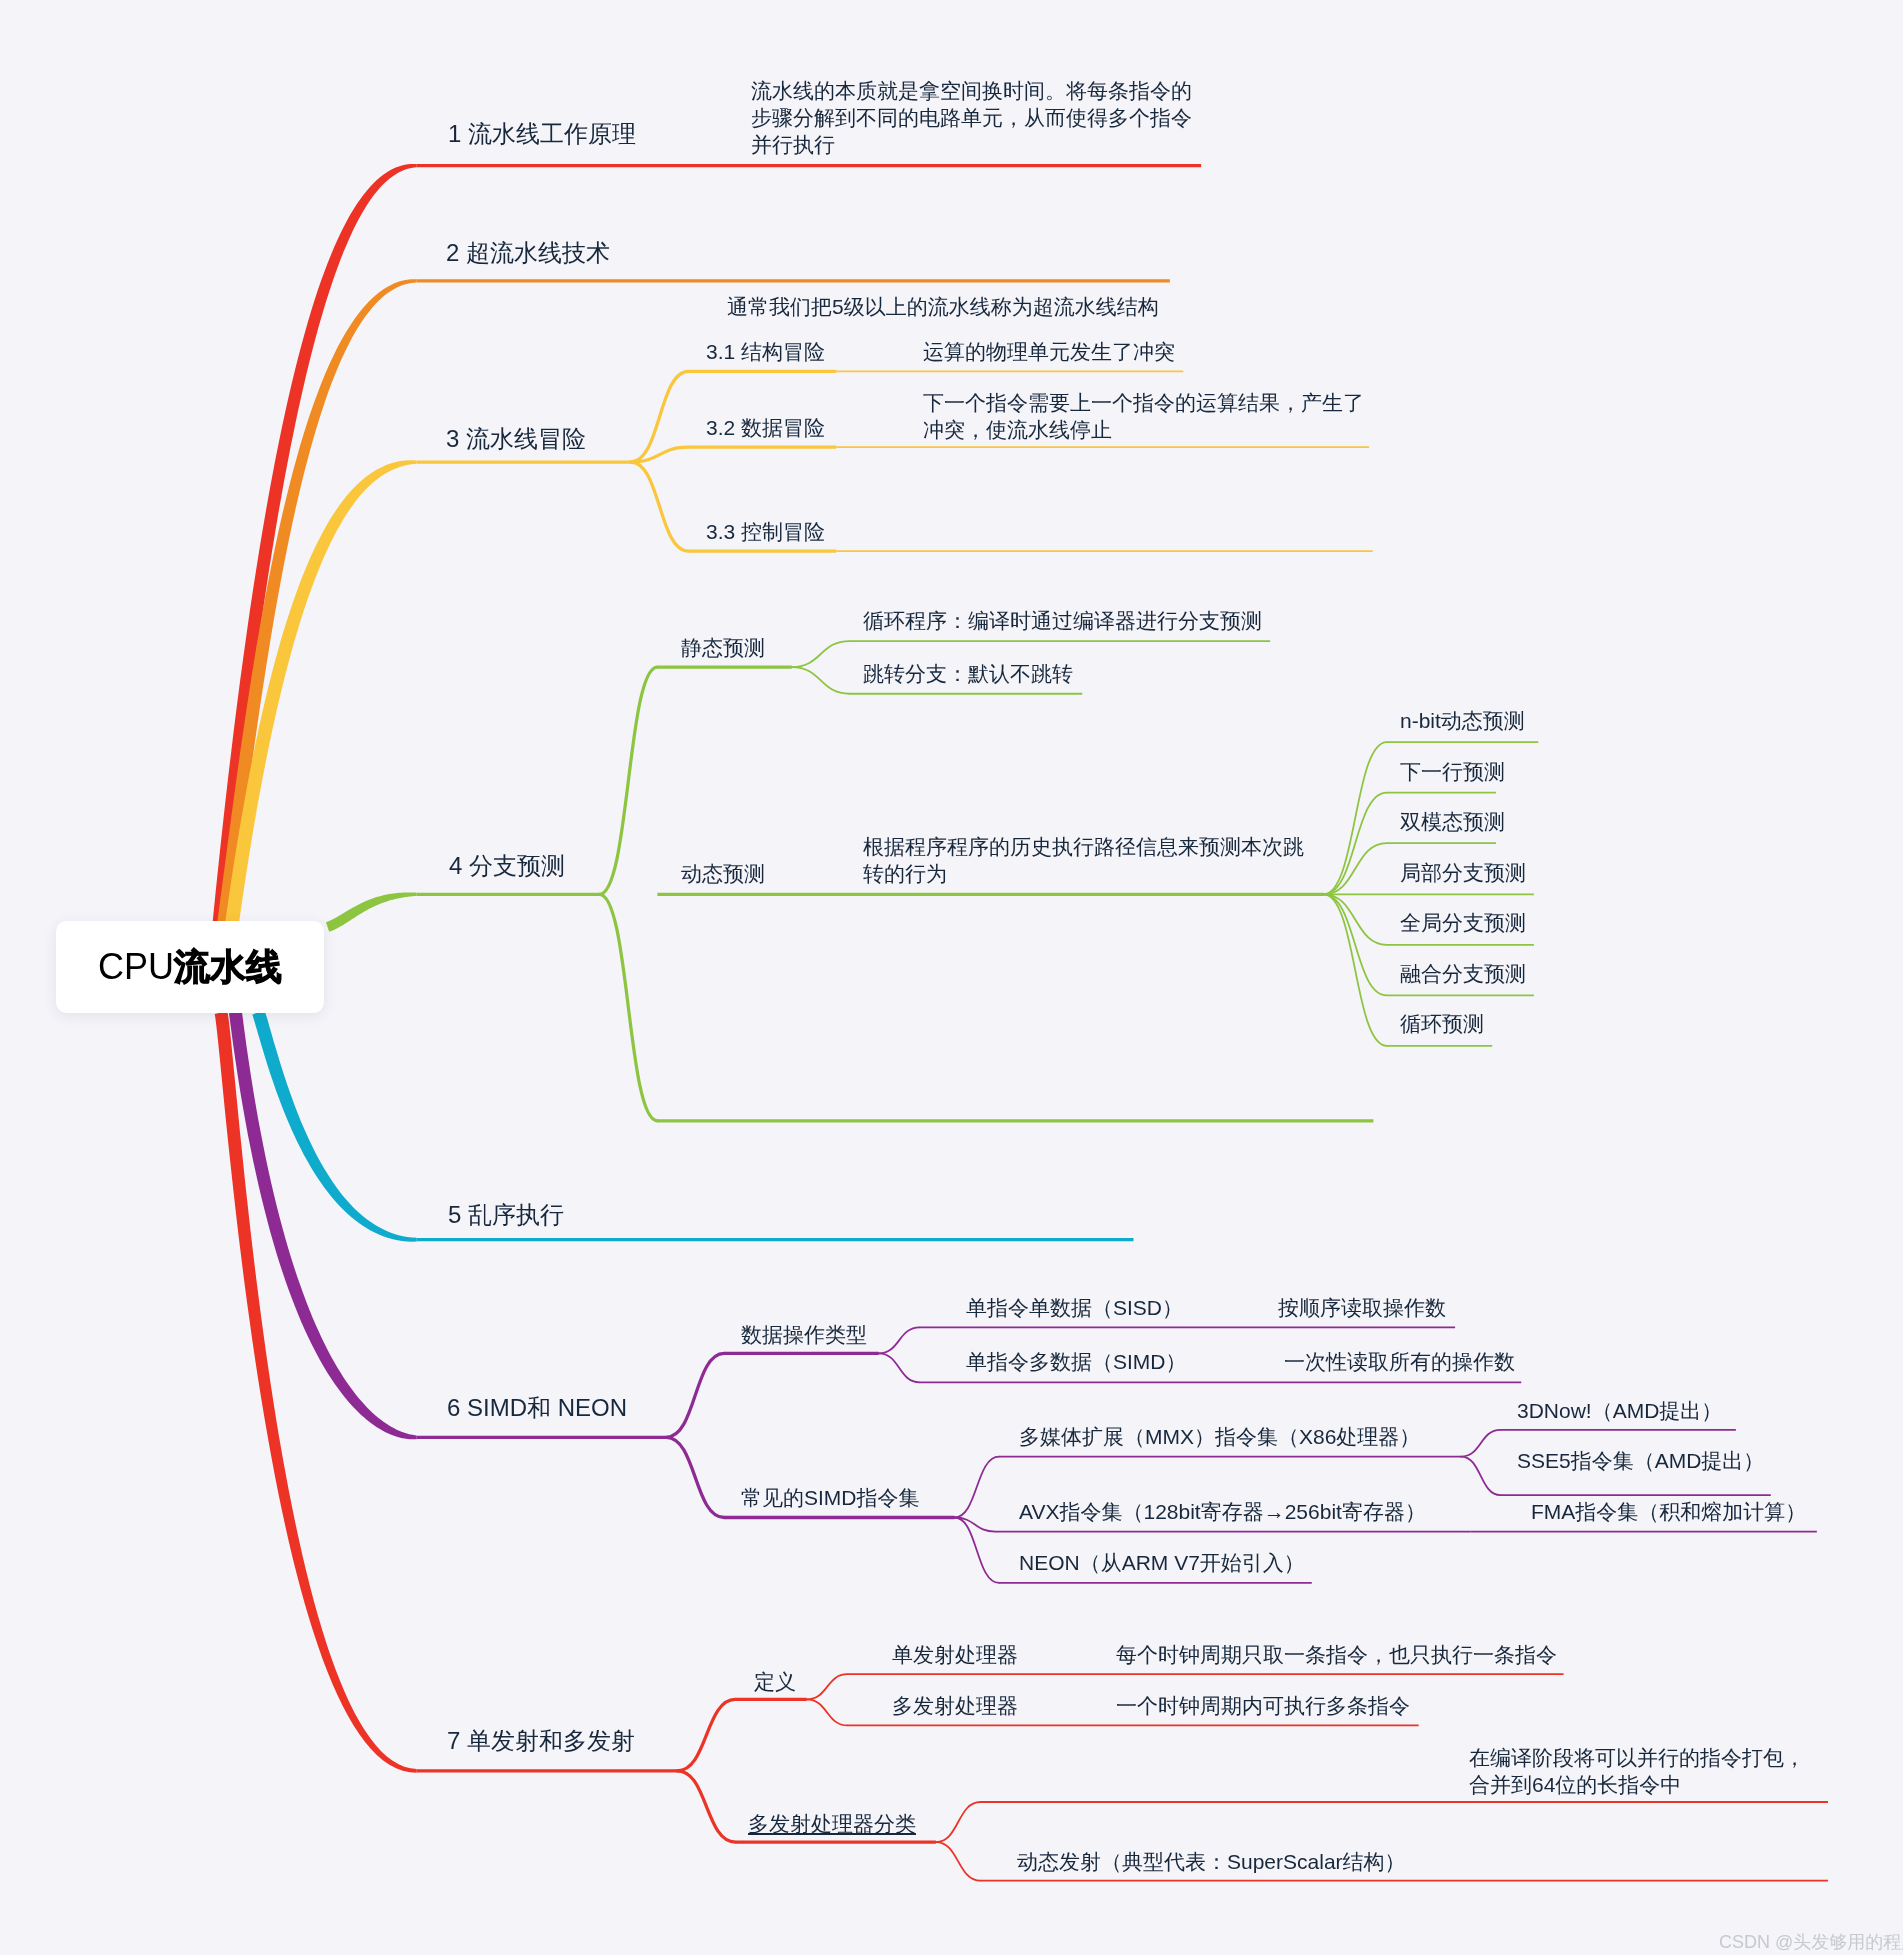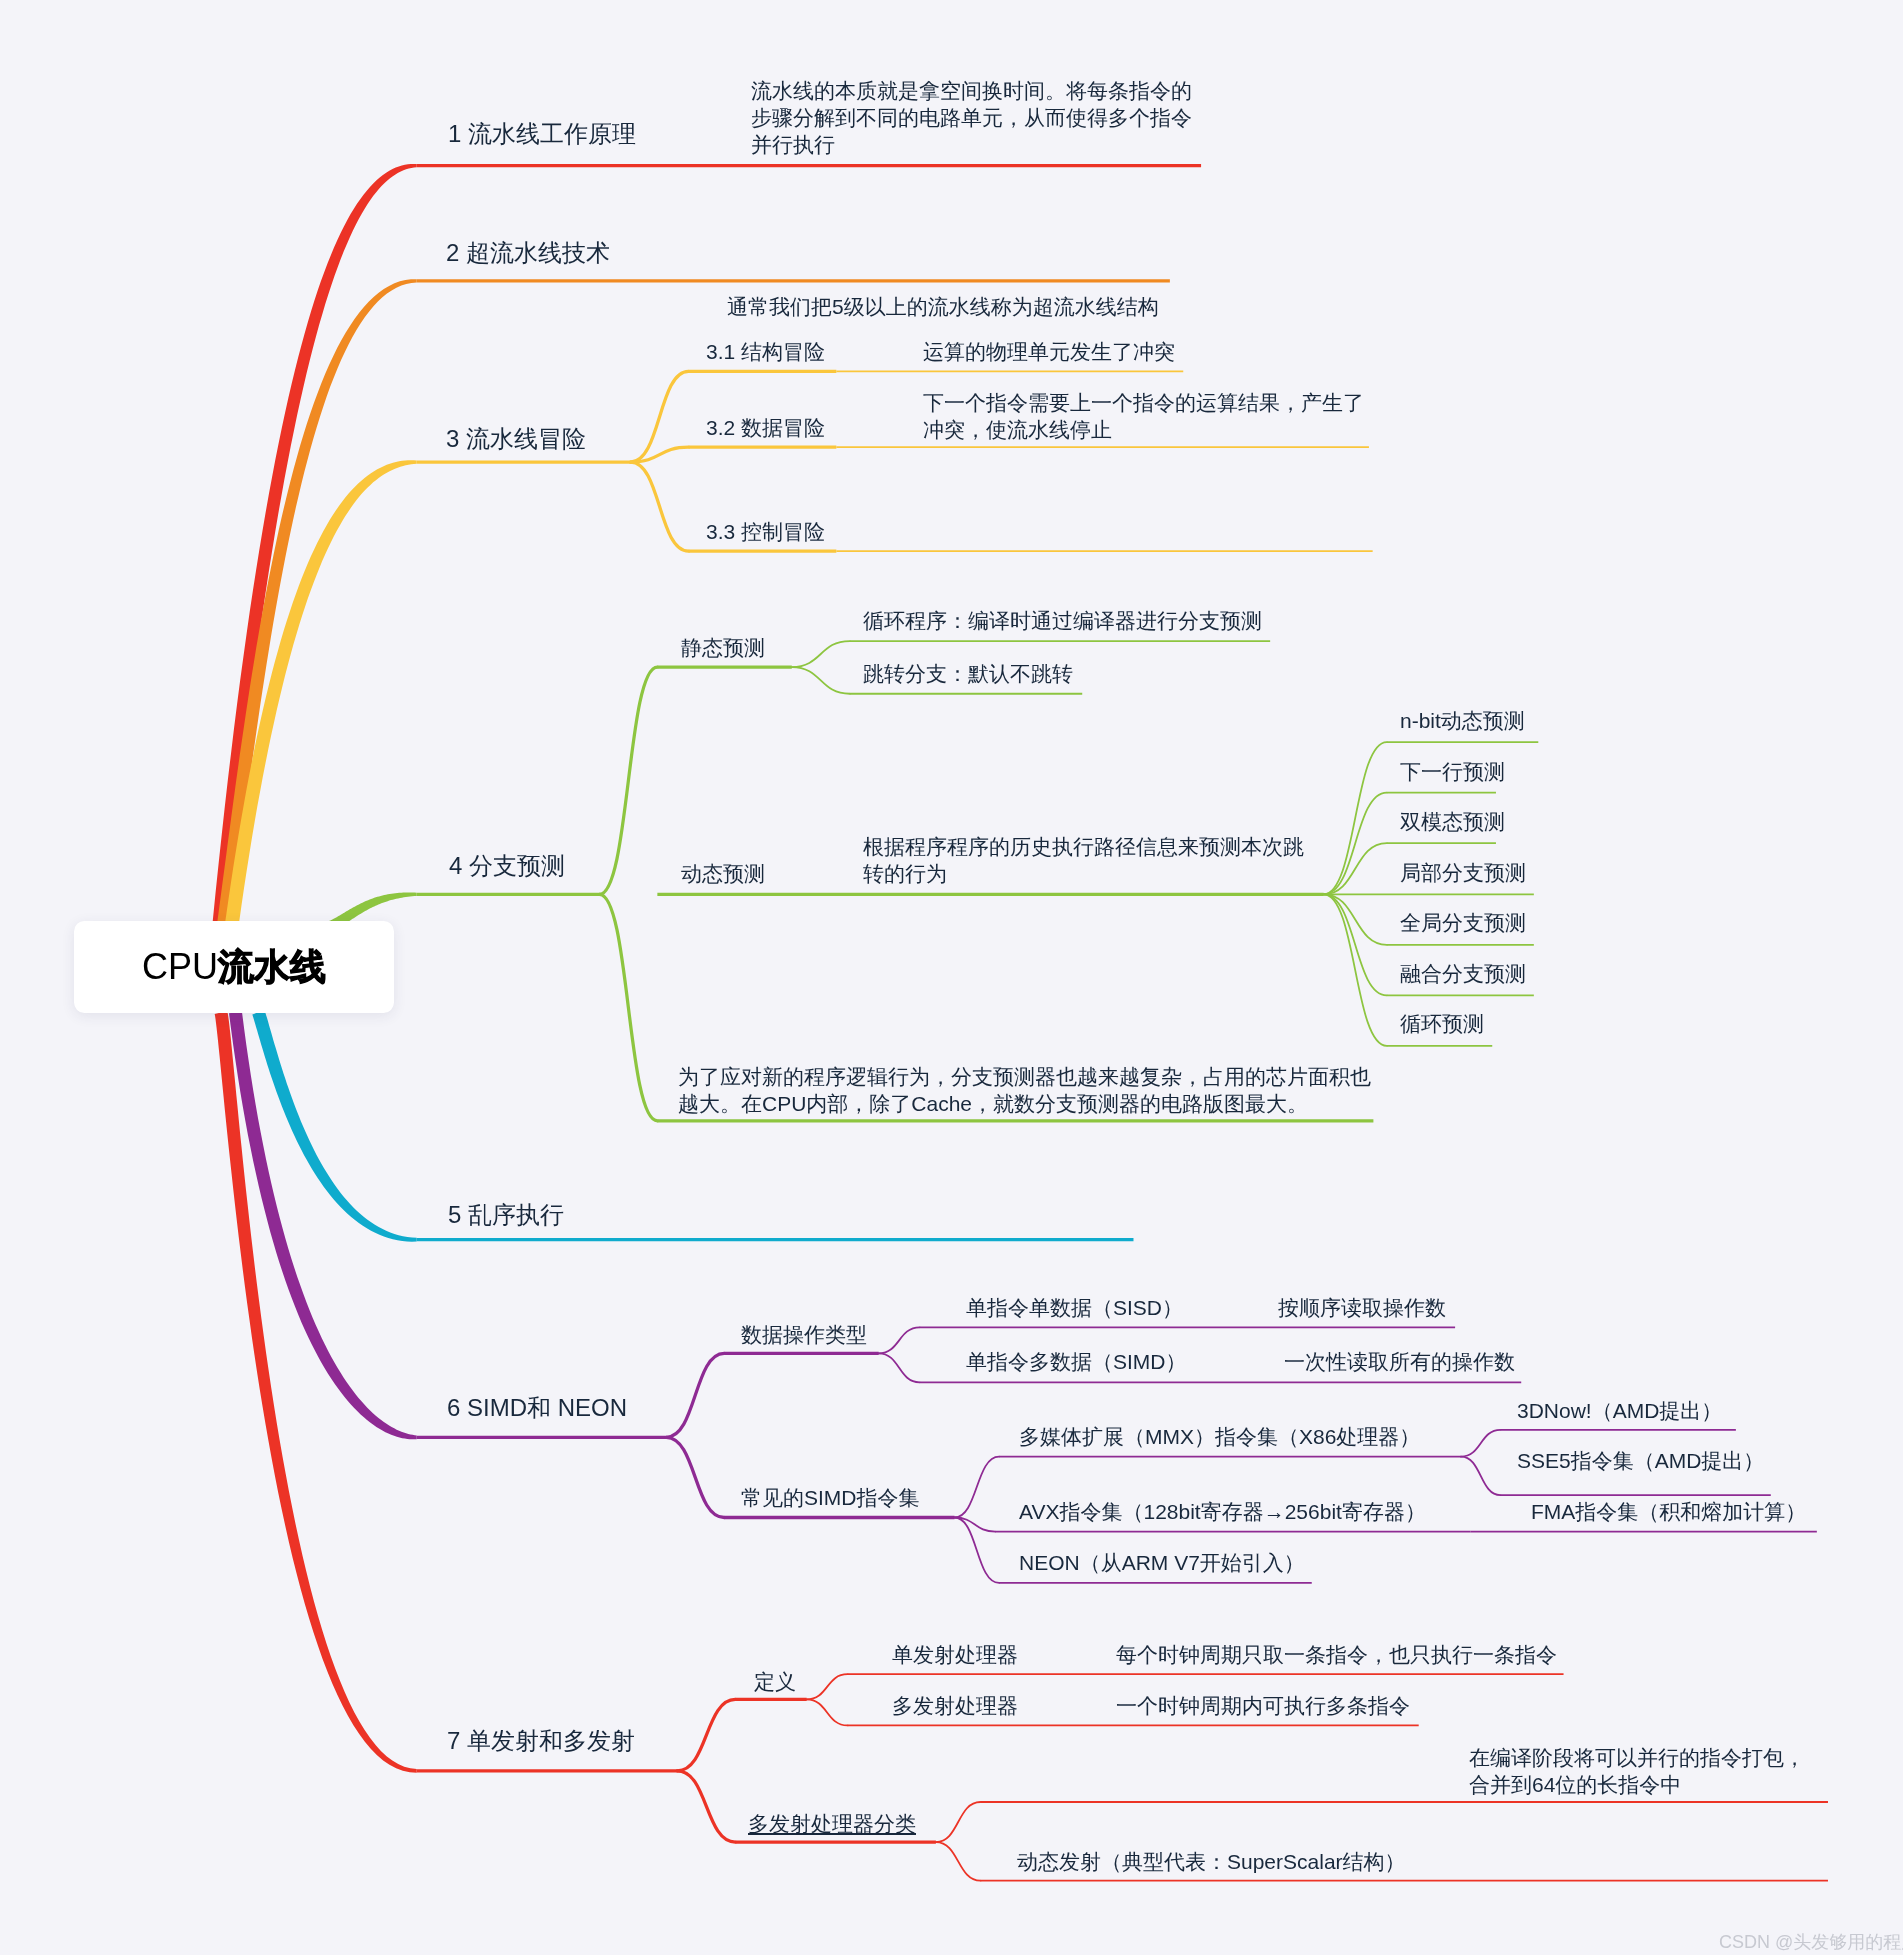--- a/index.html
+++ b/index.html
@@ -121,22 +121,20 @@
   <div class="node" lang="zh" style="left: 681px; top: 860px; color: rgb(24, 40, 60);">动态预测</div>
   <div class="node" lang="zh" style="left: 863px; top: 833px; color: rgb(24, 40, 60);">根据程序程序的历史执行路径信息来预测本次跳
 转的行为</div>
   <div class="node" lang="zh" style="left: 1400px; top: 707px; color: rgb(24, 40, 60);">n-bit动态预测</div>
   <div class="node" lang="zh" style="left: 1400px; top: 758px; color: rgb(24, 40, 60);">下一行预测</div>
   <div class="node" lang="zh" style="left: 1400px; top: 808px; color: rgb(24, 40, 60);">双模态预测</div>
   <div class="node" lang="zh" style="left: 1400px; top: 859px; color: rgb(24, 40, 60);">局部分支预测</div>
   <div class="node" lang="zh" style="left: 1400px; top: 909px; color: rgb(24, 40, 60);">全局分支预测</div>
   <div class="node" lang="zh" style="left: 1400px; top: 960px; color: rgb(24, 40, 60);">融合分支预测</div>
   <div class="node" lang="zh" style="left: 1400px; top: 1010px; color: rgb(24, 40, 60);">循环预测</div>
-  <div class="node" lang="zh" style="left: 678px; top: 1063px; color: rgb(24, 40, 60);">为了应对新的程序逻辑行为，分支预测器也越来越复杂，占用的芯片面积也
-越大。在CPU内部，除了Cache，就数分支预测器的电路版图最大。</div>
   <div class="node lvl1" lang="zh" style="left: 448px; top: 1198px; color: rgb(24, 40, 60);">5 乱序执行</div>
   <div class="node lvl1" lang="zh" style="left: 447px; top: 1391px; color: rgb(24, 40, 60);">6 SIMD和 NEON</div>
   <div class="node" lang="zh" style="left: 741px; top: 1321px; color: rgb(24, 40, 60);">数据操作类型</div>
   <div class="node" lang="zh" style="left: 966px; top: 1294px; color: rgb(24, 40, 60);">单指令单数据（SISD）</div>
   <div class="node" lang="zh" style="left: 1278px; top: 1294px; color: rgb(24, 40, 60);">按顺序读取操作数</div>
   <div class="node" lang="zh" style="left: 966px; top: 1348px; color: rgb(24, 40, 60); text-align: right;">单指令多数据（SIMD）</div>
   <div class="node" lang="zh" style="left: 1284px; top: 1348px; color: rgb(24, 40, 60);">一次性读取所有的操作数</div>
   <div class="node" lang="zh" style="left: 741px; top: 1484px; color: rgb(24, 40, 60);">常见的SIMD指令集</div>
   <div class="node" lang="zh" style="left: 1019px; top: 1423px; color: rgb(24, 40, 60);">多媒体扩展（MMX）指令集（X86处理器）</div>
   <div class="node" lang="zh" style="left: 1517px; top: 1397px; color: rgb(24, 40, 60);">3DNow!（AMD提出）</div>
@@ -148,18 +146,18 @@
   <div class="node" lang="zh" style="left: 754px; top: 1668px; color: rgb(24, 40, 60);">定义</div>
   <div class="node" lang="zh" style="left: 892px; top: 1641px; color: rgb(24, 40, 60);">单发射处理器</div>
   <div class="node" lang="zh" style="left: 1116px; top: 1641px; color: rgb(24, 40, 60);">每个时钟周期只取一条指令，也只执行一条指令</div>
   <div class="node" lang="zh" style="left: 892px; top: 1692px; color: rgb(24, 40, 60);">多发射处理器</div>
   <div class="node" lang="zh" style="left: 1116px; top: 1692px; color: rgb(24, 40, 60);">一个时钟周期内可执行多条指令</div>
   <div class="node" lang="zh" style="left: 748px; top: 1810px; color: rgb(24, 40, 60); text-decoration: underline;">多发射处理器分类</div>
   <div class="node" lang="zh" style="left: 1469px; top: 1744px; color: rgb(24, 40, 60);">在编译阶段将可以并行的指令打包，
 合并到64位的长指令中</div>
   <div class="node" lang="zh" style="left: 1017px; top: 1848px; color: rgb(24, 40, 60);">动态发射（典型代表：SuperScalar结构）</div>
   </div>
-  <div class="root-card" id="root-card" style="left: 74px; top: 921px; width: 320px; height: 92px; align-items: center;">
+  <div class="root-card" id="root-card" style="left: 56px; top: 921px; width: 268px; height: 92px; align-items: center;">
     <span class="root-text"><span>CPU</span><span class="cjk">流水线</span></span>
   </div>
   <div class="watermark" style="left: 1719px; top: 1930px; color: rgb(199, 201, 209);">CSDN @头发够用的程序员</div>
 </div>
 
 
 </body></html>

